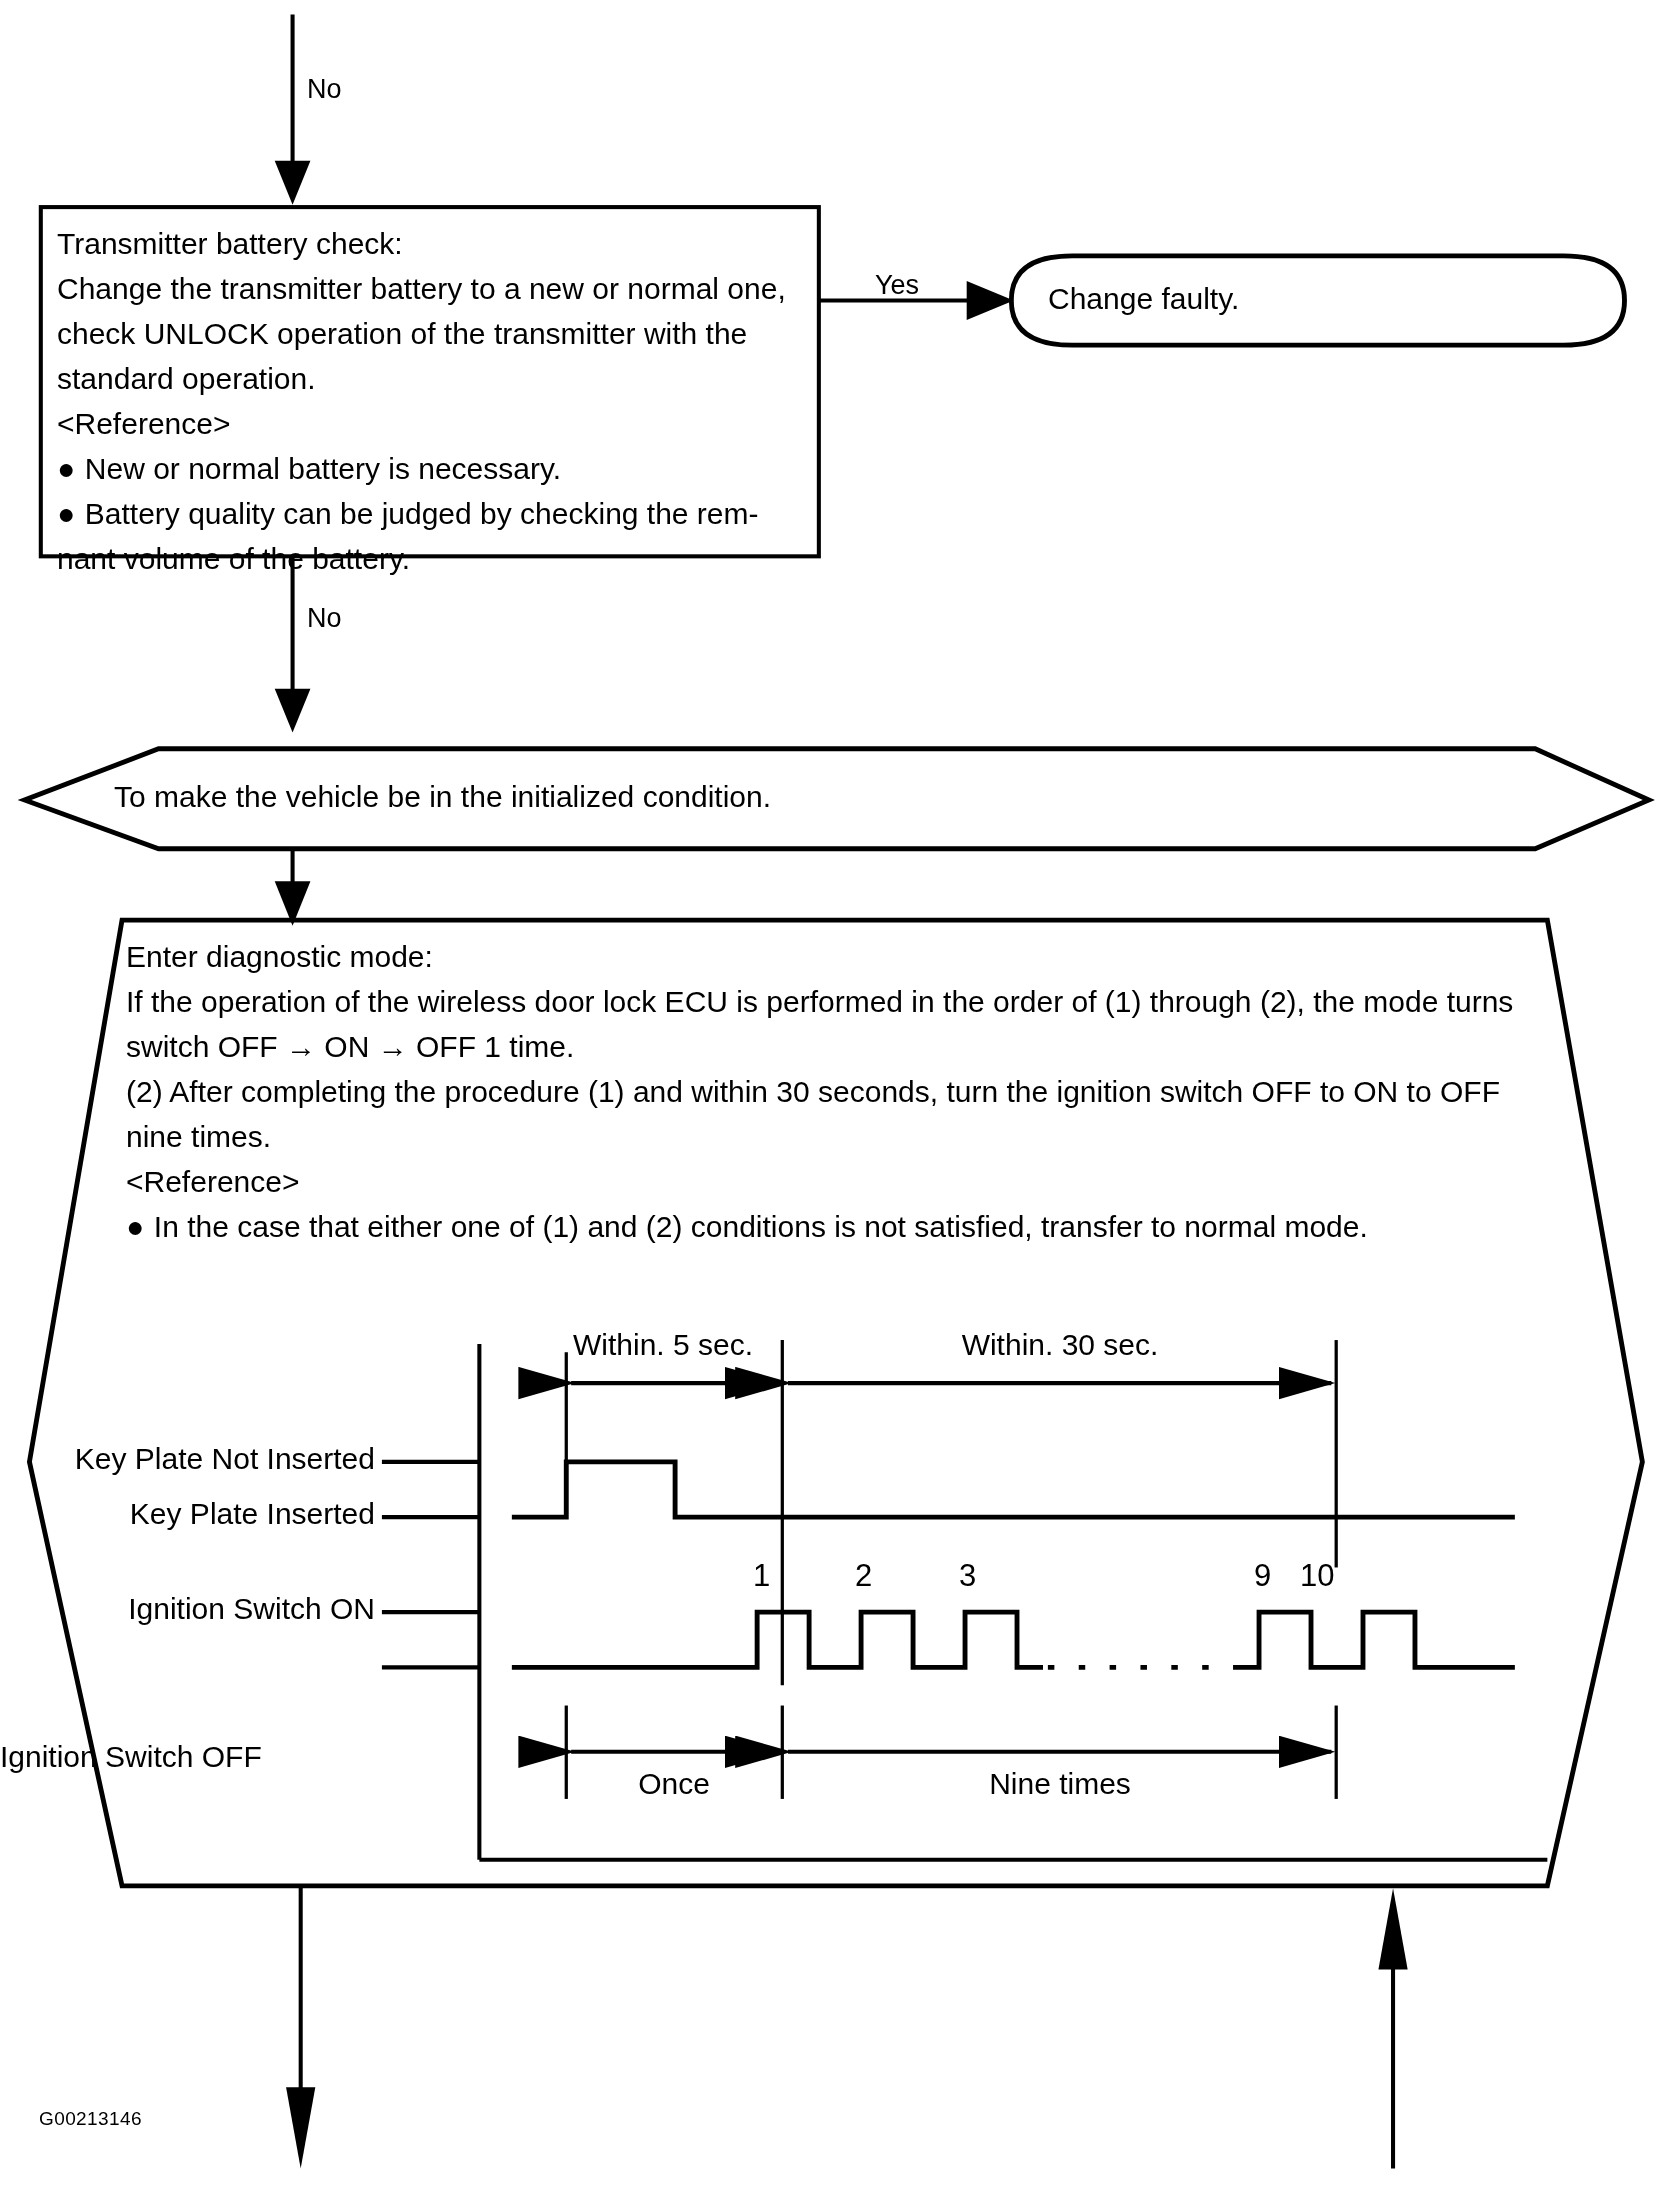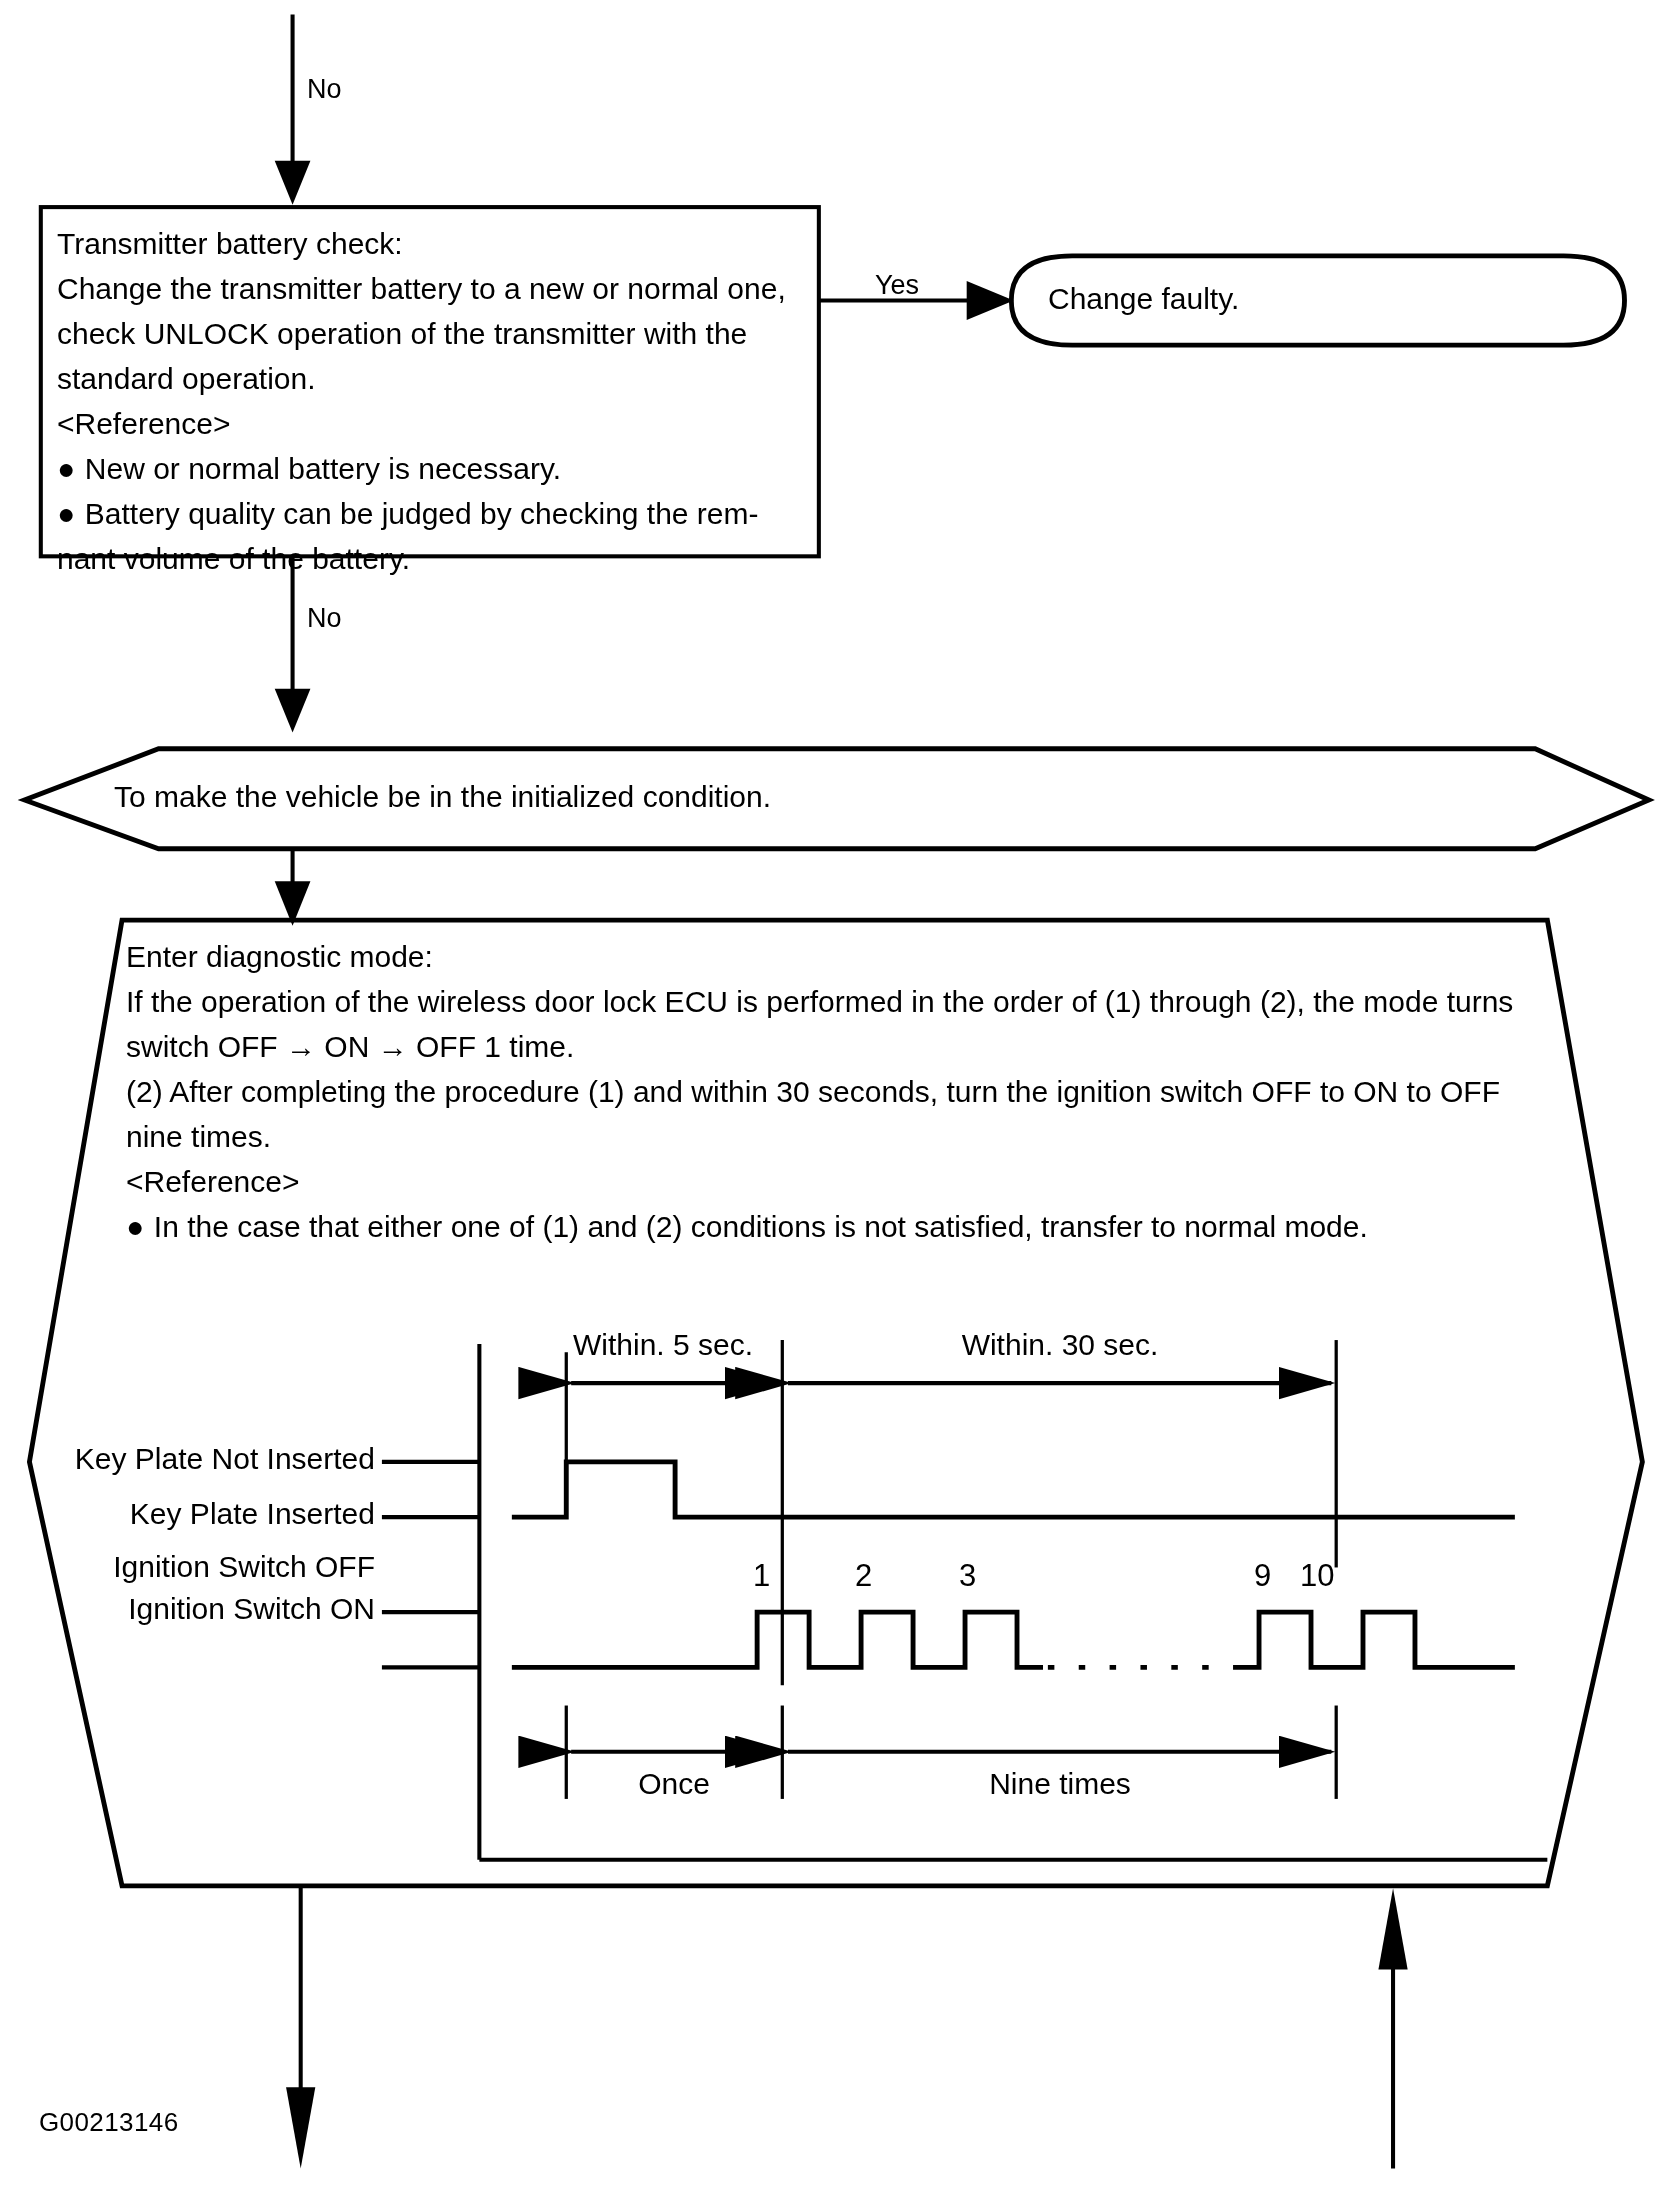--- a/index.html
+++ b/index.html
@@ -7,21 +7,21 @@
   #page{position:relative;width:1671px;height:2205px;background:#fff;overflow:hidden;}
   #page svg{position:absolute;top:0;left:0;width:1671px;height:2205px;}
   .lbl{position:absolute;color:#000;white-space:pre;line-height:1.0;}
   .flowtext{position:absolute;color:#000;font-size:30px;line-height:45px;}
   .flowtext div{white-space:nowrap;}
   .just{text-align:justify;text-align-last:left;}
   .branch{font-size:27px;}
   .wflabel{font-size:30px;}
   .dimlabel{font-size:30px;}
   .pulsenum{font-size:31px;}
-  .figid{font-size:26px;letter-spacing:0.4px;}
+  .figid{font-size:19px;letter-spacing:0.4px;}
 </style>
 </head>
 <body>
 
 <div id="page">
 
   <svg viewBox="0 0 2057 2715" xmlns="http://www.w3.org/2000/svg">
     <defs>
       <marker id="ah" markerWidth="14" markerHeight="14" refX="11" refY="5" orient="auto" markerUnits="strokeWidth">
         <path d="M0,0 L12,5 L0,10 z" fill="#000"></path>
@@ -146,21 +146,21 @@
     <div>&lt;Reference&gt;</div>
     <div style="display:flex;">
       <span style="margin-right:9.7px;">●</span>
       <span>In the case that either one of (1) and (2) conditions is not satisfied, transfer to normal mode.</span>
     </div>
   </div>
 
   <div class="lbl wflabel" style="left:0px;top:1444px;width:375px;text-align:right;">Key Plate Not Inserted</div>
   <div class="lbl wflabel" style="left:0px;top:1499px;width:375px;text-align:right;">Key Plate Inserted</div>
   <div class="lbl wflabel" style="left:0px;top:1594px;width:375px;text-align:right;">Ignition Switch ON</div>
-  <div class="lbl wflabel" style="left:0px;top:1552px;width:375px;text-align:right;">Ignition Switch OFF</div>
+  <div class="lbl wflabel" style="left:0px;top:1742px;width:375px;text-align:left;">Ignition Switch OFF</div>
 
   <div class="lbl dimlabel" style="left:573px;top:1330px;">Within. 5 sec.</div>
   <div class="lbl dimlabel" style="left:788px;top:1330px;width:544px;text-align:center;">Within. 30 sec.</div>
 
   <div class="lbl dimlabel" style="left:571px;top:1769px;width:206px;text-align:center;">Once</div>
   <div class="lbl dimlabel" style="left:788px;top:1769px;width:544px;text-align:center;">Nine times</div>
 
   <div class="lbl pulsenum" style="left:753px;top:1560px;">1</div>
   <div class="lbl pulsenum" style="left:855px;top:1560px;">2</div>
   <div class="lbl pulsenum" style="left:959px;top:1560px;">3</div>

